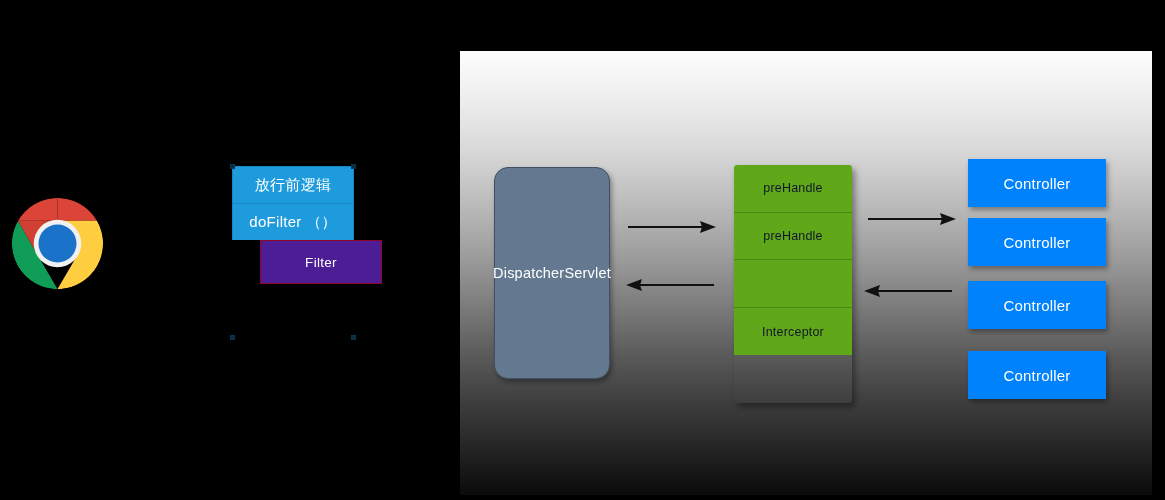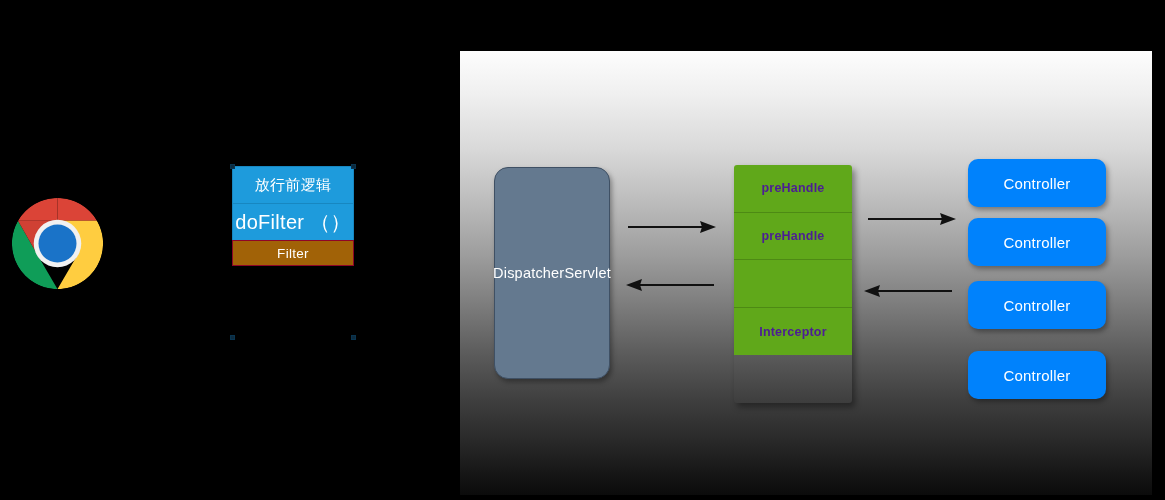--- a/index.html
+++ b/index.html
@@ -43,30 +43,31 @@
     box-sizing: border-box;
     width: 122px;
     height: 37px;
     background: #1E9BDC;
     border: 1px solid #1787C1;
     border-bottom: none;
     color: #ffffff;
     display: flex;
     align-items: center;
     justify-content: center;
-    font-size: 20px;
+    font-size: 15px;
     letter-spacing: 0.3px;
   }
   .filter-row.cjk { font-size: 15px; }
   .filter-row.last-blue { border-bottom: 1px solid #1787C1; }
   .filter-row.filter-label {
-    background: #a16207;
+    background: #4c1d95;
     border: 1px solid #8F0527;
-    height: 26px;
+    height: 44px;
     font-size: 13.5px;
+    margin-left: 28px;
   }
   
   .handle {
     position: absolute;
     width: 5px;
     height: 5px;
     background: #0d2b3f;
     border: 1px solid #0a3550;
     box-sizing: border-box;
   }
@@ -129,35 +130,34 @@
   }
   .green-row {
     box-sizing: border-box;
     width: 118px;
     height: 47.6px;
     background: #60A81A;
     border-bottom: 1px solid #4d8a14;
     display: flex;
     align-items: center;
     justify-content: center;
-    color: #4c1d95;
+    color: #0f172a;
     font-size: 12.5px;
     letter-spacing: 0.2px;
-    font-weight: bold;
   }
   .green-row:last-child { border-bottom: none; }
 
   
   .controller-box {
     position: absolute;
     left: 968px;
     width: 138px;
     height: 48px;
     background: #0082FC;
-    border-radius: 10px;
+    border-radius: 0;
     display: flex;
     align-items: center;
     justify-content: center;
     color: #ffffff;
     font-size: 15px;
     letter-spacing: 0.2px;
     box-shadow: 2px 3px 5px rgba(0,0,0,0.35);
   }
   #controller-0 { top: 159px; }
   #controller-1 { top: 218px; }

